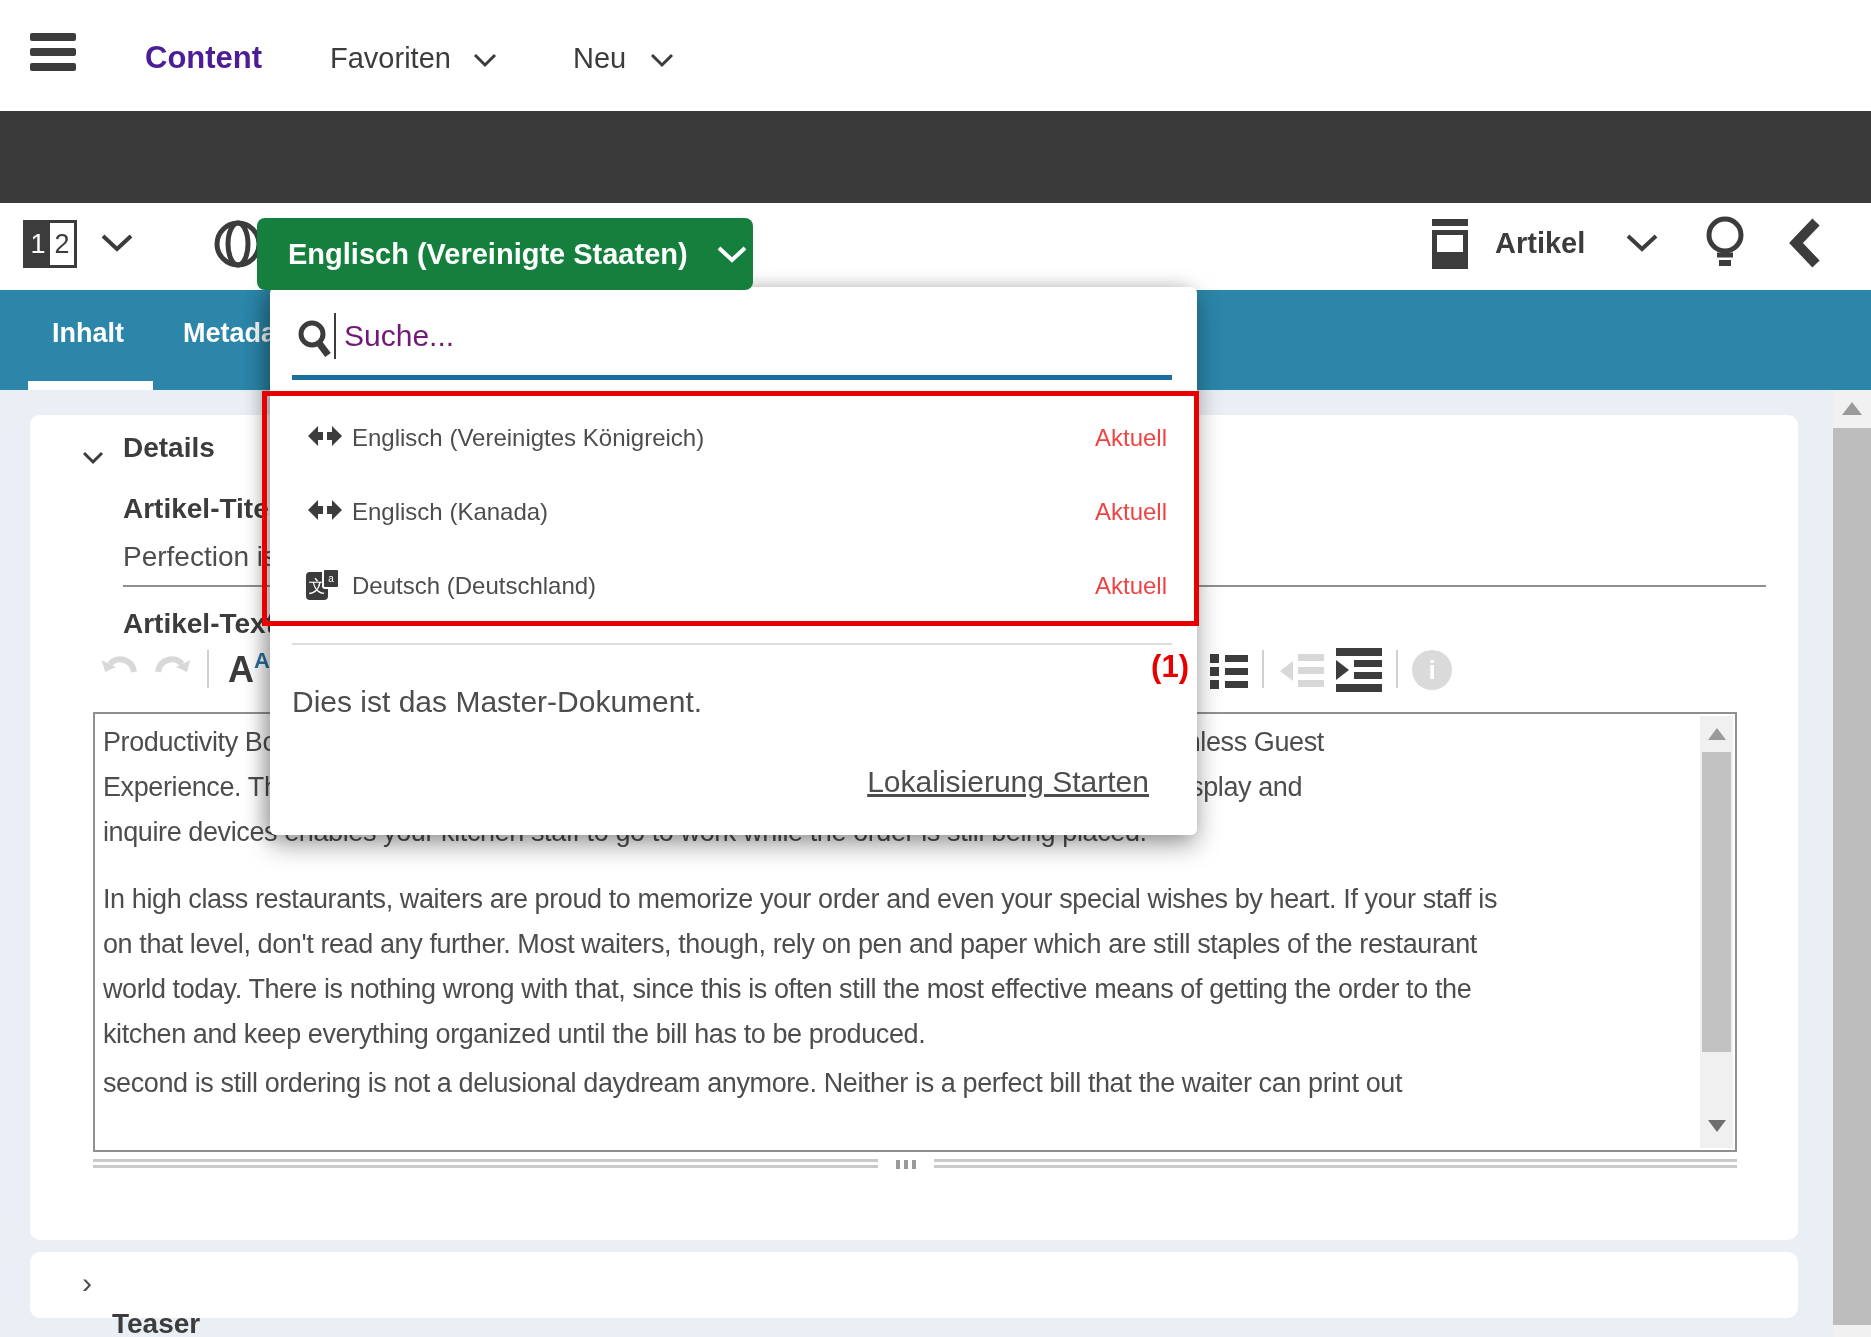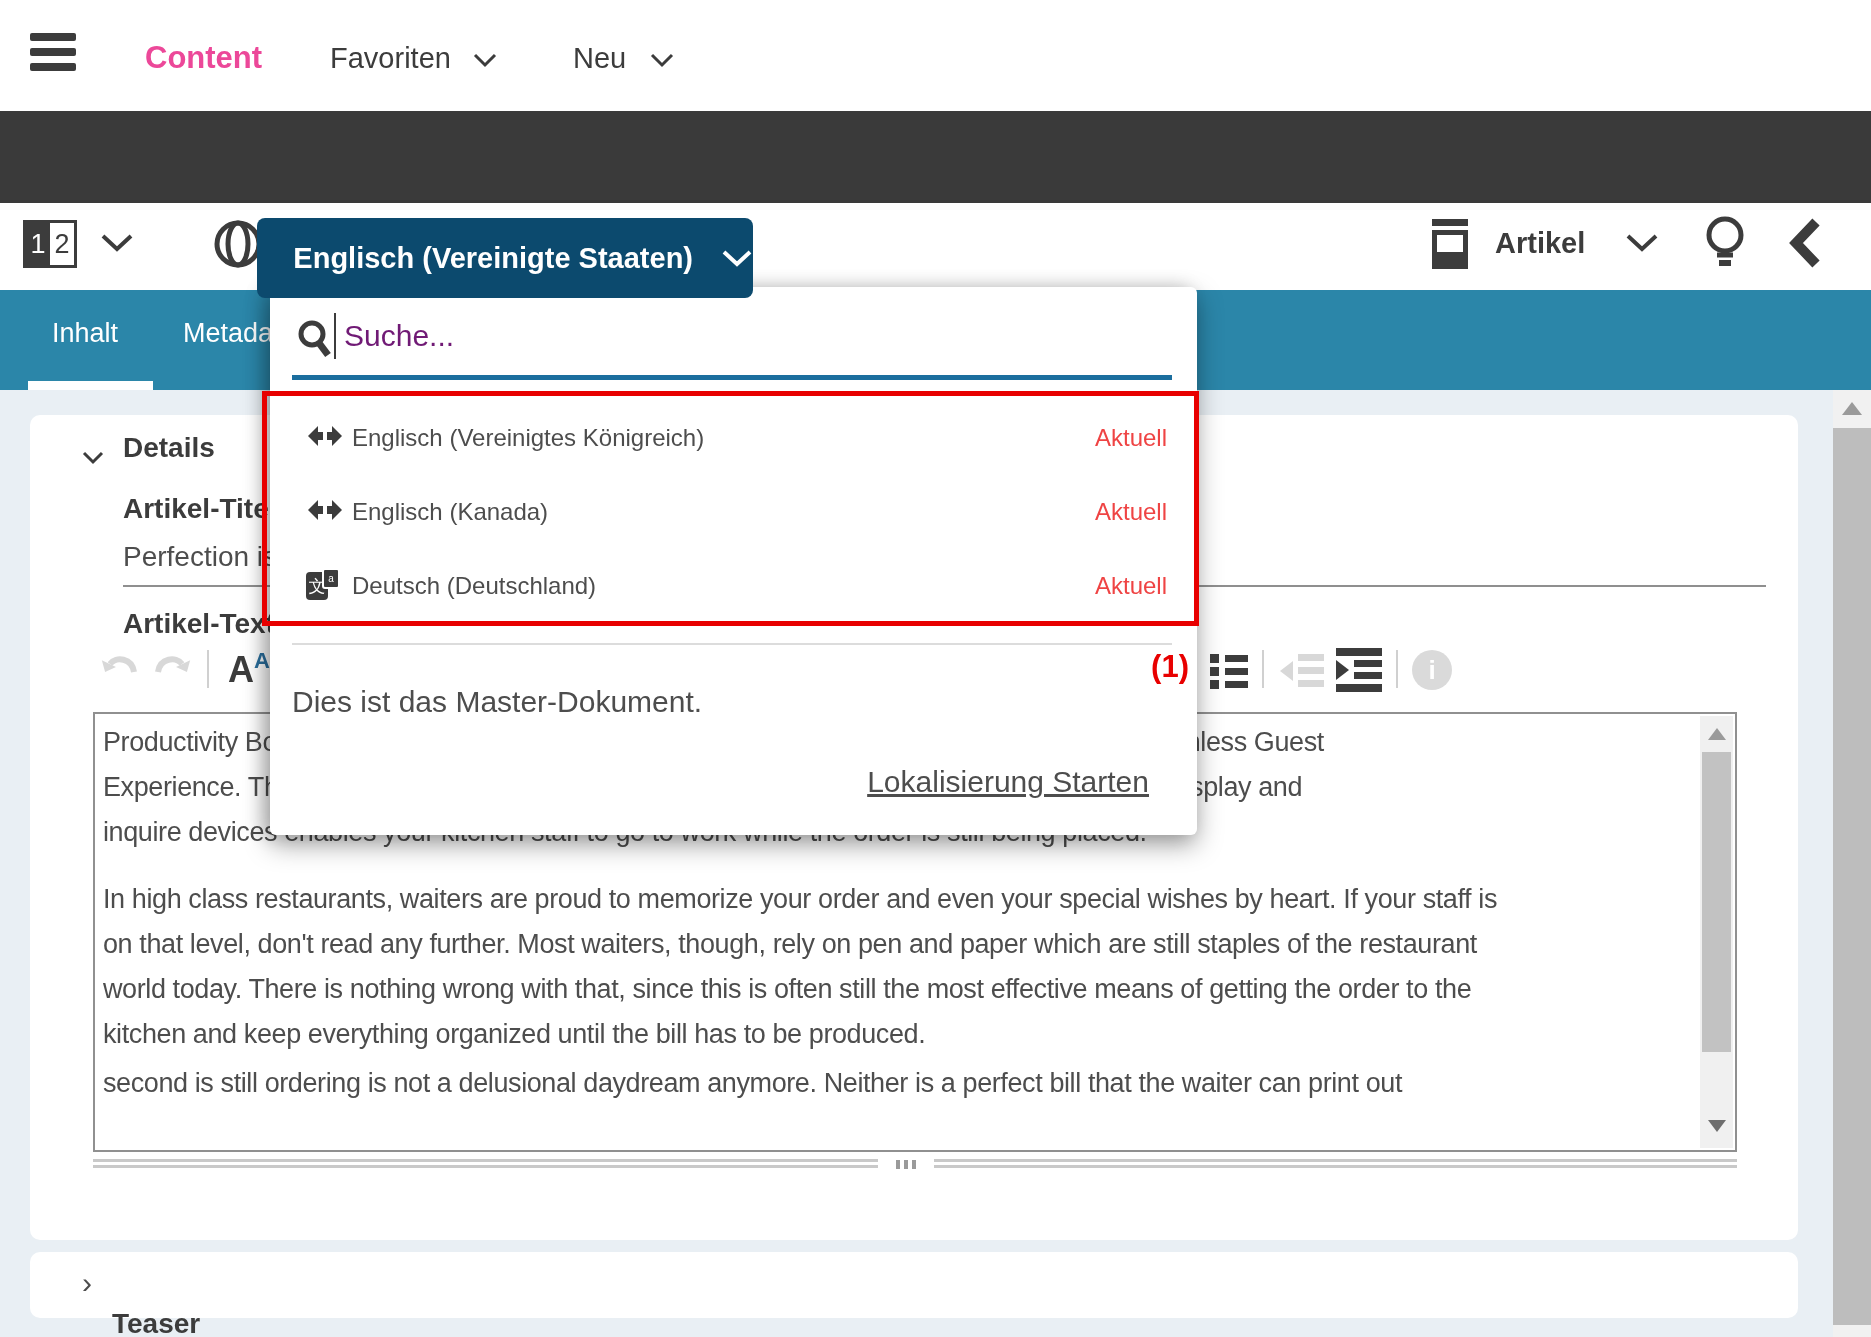--- a/index.html
+++ b/index.html
@@ -3,43 +3,43 @@
 <meta charset="utf-8">
 <style>
   html,body{margin:0;padding:0;background:#ffffff;}
   #stage{position:relative;width:1871px;height:1337px;overflow:hidden;
          font-family:"Liberation Sans",sans-serif;color:#3c3c3c;background:#ffffff;}
   .abs{position:absolute;}
   
   .header{left:0;top:0;width:1871px;height:111px;background:#ffffff;}
   .hamburger{left:30px;top:33px;width:46px;height:38px;cursor:pointer;}
   .hamburger span{display:block;height:8px;background:#3c3c3c;border-radius:2px;margin-bottom:7px;}
-  .app-title{left:145px;top:40px;font-size:31px;font-weight:bold;color:#ec4899;}
+  .app-title{left:145px;top:40px;font-size:31px;font-weight:bold;color:#4c1d95;}
   .menu{top:42px;font-size:29px;color:#3c3c3c;}
   .chev{width:22px;height:22px;}
   .chev svg{display:block;}
   
   .tabstrip{left:0;top:111px;width:1871px;height:92px;background:#3a3a3a;}
   .tab1{left:0;top:133px;width:455px;height:70px;background:#7e7e7e;color:#ffffff;}
   .tab1-label{left:62px;top:21px;font-size:26px;color:#ffffff;white-space:nowrap;}
   .tab2{left:467px;top:118px;width:378px;height:85px;background:#ffffff;}
   .tab2-accent{left:0;top:0;width:378px;height:9px;background:#1273b8;}
   .tab2-label{left:62px;top:34px;font-size:26px;font-weight:bold;color:#1273b8;white-space:nowrap;}
   .tab2-close{left:340px;top:32px;font-size:27px;color:#1273b8;cursor:pointer;}
   
   .doctoolbar{left:0;top:203px;width:1871px;height:87px;background:#ffffff;}
   .pages-ind{left:23px;top:17px;width:54px;height:48px;border:3px solid #3c3c3c;box-sizing:border-box;display:flex;cursor:pointer;}
   .pages-ind .p1{width:50%;background:#3c3c3c;color:#fff;font-size:27px;display:flex;align-items:center;justify-content:center;}
   .pages-ind .p2{width:50%;background:#fff;color:#3c3c3c;font-size:27px;display:flex;align-items:center;justify-content:center;}
-  .lang-btn{left:257px;top:15px;width:496px;height:80px;background:#0c4a6e;border-radius:8px;color:#fff;display:flex;align-items:center;cursor:pointer;z-index:30;justify-content:flex-end;}
+  .lang-btn{left:257px;top:15px;width:496px;height:72px;background:#15803d;border-radius:8px;color:#fff;display:flex;align-items:center;cursor:pointer;z-index:30;}
   .lang-btn .lbl{margin-left:31px;font-size:29px;font-weight:bold;white-space:nowrap;}
   .type-label{left:1495px;top:24px;font-size:29px;font-weight:bold;}
   
   .bluebar{left:0;top:290px;width:1871px;height:100px;background:#2b86a9;}
-  .ctab{top:28px;font-size:27px;font-weight:normal;color:#ffffff;cursor:pointer;}
+  .ctab{top:28px;font-size:27px;font-weight:bold;color:#ffffff;cursor:pointer;}
   .ctab-ind{left:28px;top:91px;width:125px;height:9px;background:#ffffff;}
   
   .pagebg{left:0;top:390px;width:1871px;height:947px;background:#e9eff4;}
   
   .panel{background:#ffffff;border-radius:10px;}
   .details-panel{left:30px;top:415px;width:1768px;height:825px;}
   .teaser-panel{left:30px;top:1252px;width:1768px;height:66px;}
   .sec-label{font-size:28px;font-weight:bold;color:#3c3c3c;}
   .fld-label{font-size:28px;font-weight:bold;color:#3c3c3c;}
   .fld-value{font-size:28px;color:#4d4d4d;}

